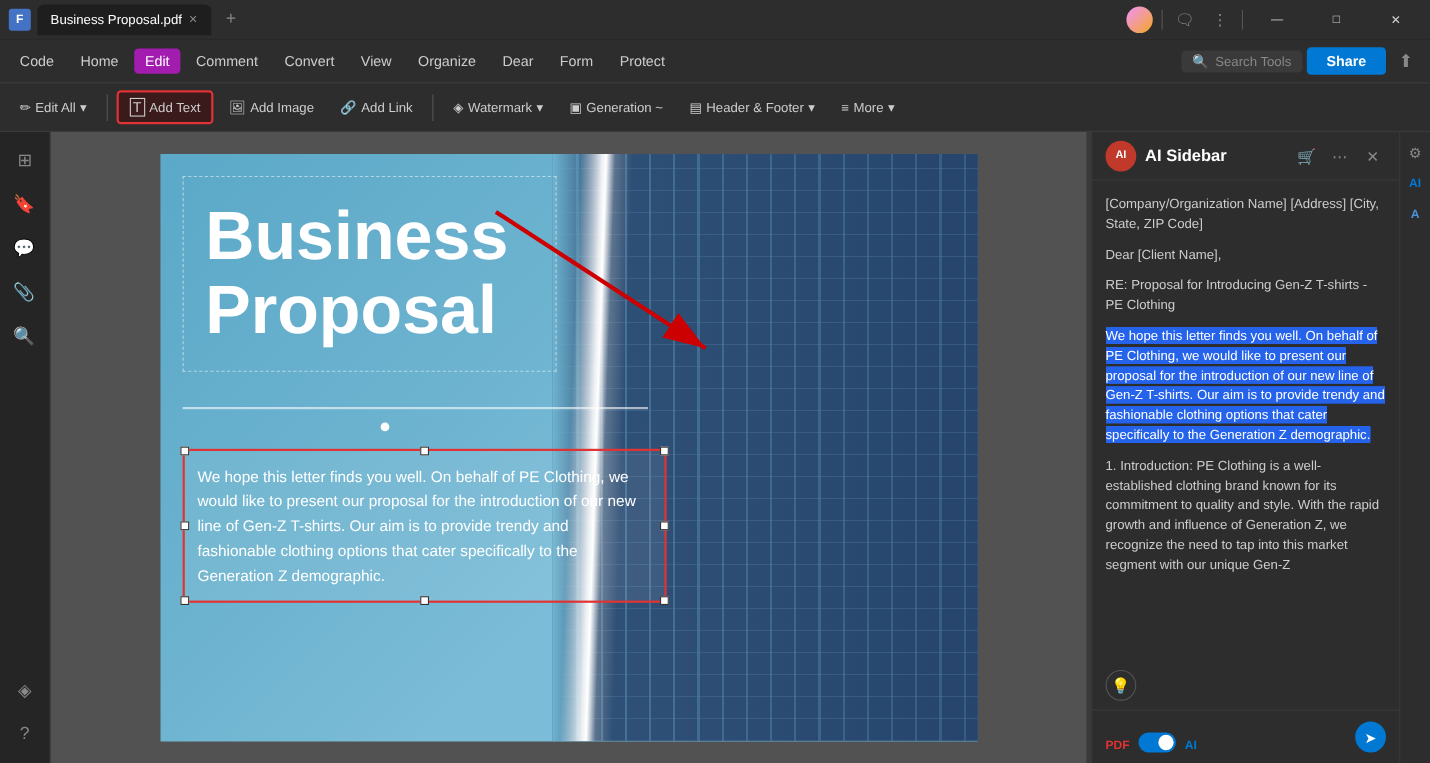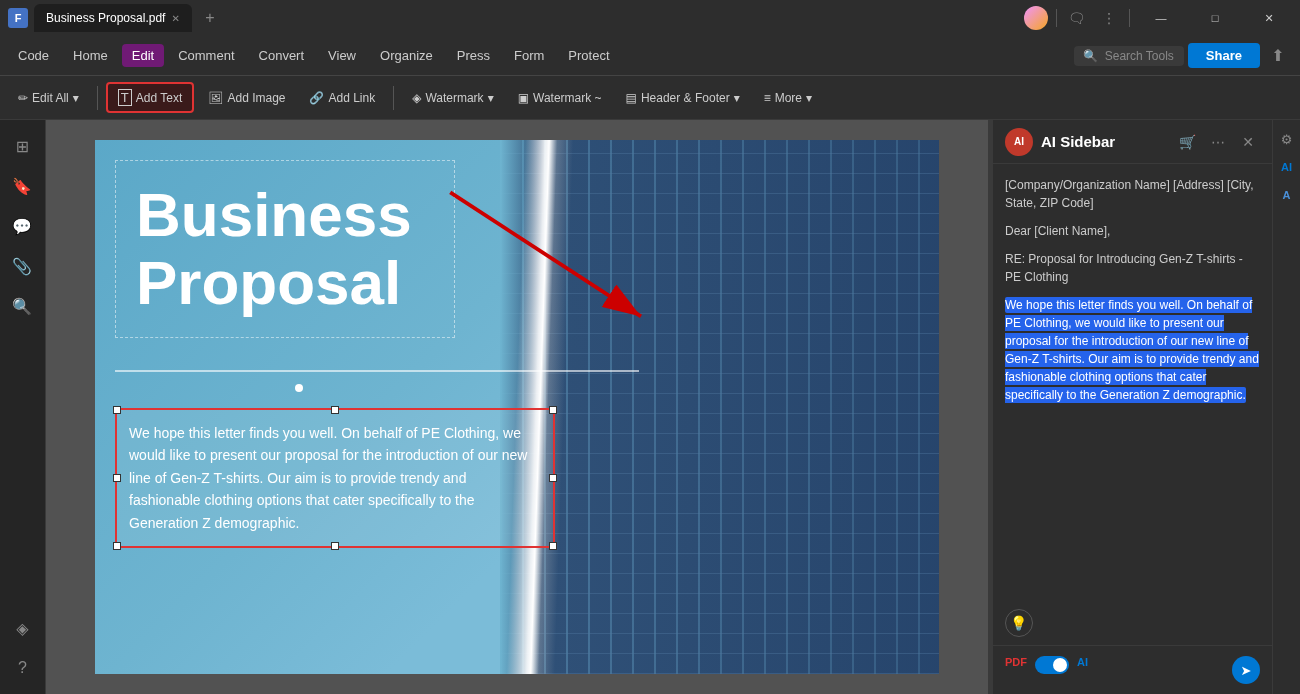--- a/index.html
+++ b/index.html
@@ -15,21 +15,21 @@
     .new-tab { width: 24px; height: 24px; display: flex; align-items: center; justify-content: center; color: #888; font-size: 16px; cursor: pointer; }
     .title-bar-controls { display: flex; align-items: center; gap: 8px; }
     .avatar { width: 24px; height: 24px; border-radius: 50%; background: linear-gradient(135deg, #f093fb, #f5a623); }
     .win-btn { width: 46px; height: 36px; display: flex; align-items: center; justify-content: center; color: #ccc; font-size: 11px; cursor: pointer; }
     .separator-v { width: 1px; height: 18px; background: #555; }
 
     
     .menu-bar { height: 40px; background: #2d2d2d; display: flex; align-items: center; padding: 0 8px; gap: 4px; flex-shrink: 0; border-bottom: 1px solid #444; }
     .menu-item { padding: 4px 10px; font-size: 13px; color: #ccc; cursor: pointer; border-radius: 4px; }
     .menu-item:hover, .menu-item.active { background: #444; color: #fff; }
-    .menu-item.active { background: #701a75; color: #fff; }
+    .menu-item.active { background: #a21caf; color: #fff; }
     .menu-left { display: flex; align-items: center; gap: 4px; }
     .menu-tools { display: flex; align-items: center; gap: 4px; margin-left: auto; }
     .search-tools { display: flex; align-items: center; background: #3a3a3a; border-radius: 4px; padding: 3px 10px; gap: 6px; color: #888; font-size: 12px; }
     .share-btn { background: #0078d4; color: white; padding: 5px 18px; border-radius: 4px; font-size: 13px; font-weight: 600; cursor: pointer; border: none; }
     .upload-btn { width: 28px; height: 28px; display: flex; align-items: center; justify-content: center; color: #888; cursor: pointer; }
 
     
     .toolbar { height: 44px; background: #2d2d2d; display: flex; align-items: center; padding: 0 8px; gap: 4px; flex-shrink: 0; border-bottom: 1px solid #3a3a3a; }
     .toolbar-btn { display: flex; align-items: center; gap: 4px; padding: 5px 10px; font-size: 12px; color: #ccc; cursor: pointer; border-radius: 4px; border: none; background: none; }
     .toolbar-btn.highlighted { border: 2px solid #e03333; background: #3a1a1a; }
@@ -38,21 +38,21 @@
     
     .main-layout { display: flex; flex: 1; overflow: hidden; }
 
     
     .left-sidebar { width: 46px; background: #252525; display: flex; flex-direction: column; align-items: center; padding: 8px 0; gap: 4px; flex-shrink: 0; border-right: 1px solid #3a3a3a; }
     .sidebar-icon { width: 36px; height: 36px; display: flex; align-items: center; justify-content: center; color: #888; font-size: 16px; cursor: pointer; border-radius: 4px; }
     .sidebar-bottom { margin-top: auto; }
 
     
     .canvas-area { flex: 1; background: #525252; overflow: auto; display: flex; justify-content: center; padding: 20px; }
-    .pdf-page { width: 844px; min-height: 500px; background: #6eb4d0; position: relative; overflow: hidden; }
+    .pdf-page { width: 743px; min-height: 500px; background: #6eb4d0; position: relative; overflow: hidden; }
     
     
     .title-box { position: absolute; top: 20px; left: 20px; width: 340px; padding: 20px; border: 1px dashed rgba(255,255,255,0.5); }
     .title-text { font-size: 62px; font-weight: bold; color: white; line-height: 1.1; }
     
     .divider-line { position: absolute; top: 230px; left: 20px; right: 300px; height: 2px; background: rgba(255,255,255,0.6); }
     .dot { position: absolute; top: 244px; left: 200px; width: 8px; height: 8px; border-radius: 50%; background: white; }
     
     
     .text-box { position: absolute; top: 268px; left: 20px; width: 440px; padding: 12px; border: 2px solid #e03333; background: rgba(255,255,255,0.08); }
@@ -78,21 +78,21 @@
     .ai-header-icons { display: flex; align-items: center; gap: 6px; }
     .ai-icon-btn { width: 24px; height: 24px; display: flex; align-items: center; justify-content: center; color: #888; cursor: pointer; font-size: 14px; }
     .ai-avatar { width: 28px; height: 28px; border-radius: 50%; background: #c0392b; display: flex; align-items: center; justify-content: center; font-size: 12px; font-weight: bold; }
     
     .ai-content { flex: 1; overflow-y: auto; padding: 12px; font-size: 12px; color: #ccc; line-height: 1.5; }
     .ai-content p { margin-bottom: 10px; }
     .ai-highlighted { background: #2563eb; color: white; border-radius: 2px; padding: 1px 0; }
     
     .ai-sidebar-footer { padding: 10px 12px; border-top: 1px solid #3a3a3a; flex-shrink: 0; }
     .ai-input { font-size: 11px; color: #888; margin-bottom: 10px; }
-    .ai-toggle-row { display: flex; align-items: flex-start; gap: 8px; }
+    .ai-toggle-row { display: flex; align-items: flex-end; gap: 8px; }
     .toggle { width: 34px; height: 18px; background: #0078d4; border-radius: 9px; position: relative; cursor: pointer; }
     .toggle-dot { position: absolute; top: 2px; right: 2px; width: 14px; height: 14px; border-radius: 50%; background: white; }
     .pdf-icon-sm { color: #e03333; font-size: 11px; font-weight: bold; }
     .ai-icon-sm { color: #0078d4; font-size: 11px; font-weight: bold; }
     .send-btn { margin-left: auto; width: 28px; height: 28px; background: #0078d4; border-radius: 50%; display: flex; align-items: center; justify-content: center; cursor: pointer; }
 
     
     .right-edge { width: 28px; background: #2d2d2d; display: flex; flex-direction: column; align-items: center; padding: 8px 0; gap: 6px; border-left: 1px solid #3a3a3a; flex-shrink: 0; }
     .right-edge-icon { width: 22px; height: 22px; display: flex; align-items: center; justify-content: center; font-size: 13px; color: #888; cursor: pointer; }
     
@@ -125,21 +125,21 @@
 
 <div class="menu-bar">
   <div class="menu-left">
     <div class="menu-item">Code</div>
     <div class="menu-item">Home</div>
     <div class="menu-item active">Edit</div>
     <div class="menu-item">Comment</div>
     <div class="menu-item">Convert</div>
     <div class="menu-item">View</div>
     <div class="menu-item">Organize</div>
-    <div class="menu-item">Press</div>
+    <div class="menu-item">Dear</div>
     <div class="menu-item">Form</div>
     <div class="menu-item">Protect</div>
   </div>
   <div class="menu-tools">
     <div class="search-tools">
       <span>🔍</span>
       <span>Search Tools</span>
     </div>
     <button class="share-btn">Share</button>
     <div class="upload-btn">⬆</div>
@@ -166,21 +166,21 @@
     <span>Add Link</span>
   </button>
   <div class="toolbar-separator"></div>
   <button class="toolbar-btn">
     <span>◈</span>
     <span>Watermark</span>
     <span>▾</span>
   </button>
   <button class="toolbar-btn">
     <span>▣</span>
-    <span>Watermark ~</span>
+    <span>Generation ~</span>
   </button>
   <button class="toolbar-btn">
     <span>▤</span>
     <span>Header &amp; Footer</span>
     <span>▾</span>
   </button>
   <button class="toolbar-btn">
     <span>≡</span>
     <span>More</span>
     <span>▾</span>
@@ -263,20 +263,22 @@
 
     <div class="ai-content">
       <p>[Company/Organization Name]
 [Address]
 [City, State, ZIP Code]</p>
       <p>Dear [Client Name],</p>
       <p>RE: Proposal for Introducing Gen-Z T-shirts - PE Clothing</p>
       <p>
         <span class="ai-highlighted">We hope this letter finds you well. On behalf of PE Clothing, we would like to present our proposal for the introduction of our new line of Gen-Z T-shirts. Our aim is to provide trendy and fashionable clothing options that cater specifically to the Generation Z demographic.</span>
       </p>
+      <p>1. Introduction:
+PE Clothing is a well-established clothing brand known for its commitment to quality and style. With the rapid growth and influence of Generation Z, we recognize the need to tap into this market segment with our unique Gen-Z</p>
     </div>
 
     <div style="padding:8px 12px;">
       <div style="width:28px;height:28px;border:1px solid #555;border-radius:50%;display:flex;align-items:center;justify-content:center;font-size:14px;">💡</div>
     </div>
 
     <div class="ai-sidebar-footer">
       <div class="ai-toggle-row">
         <span class="pdf-icon-sm">PDF</span>
         <div class="toggle">

